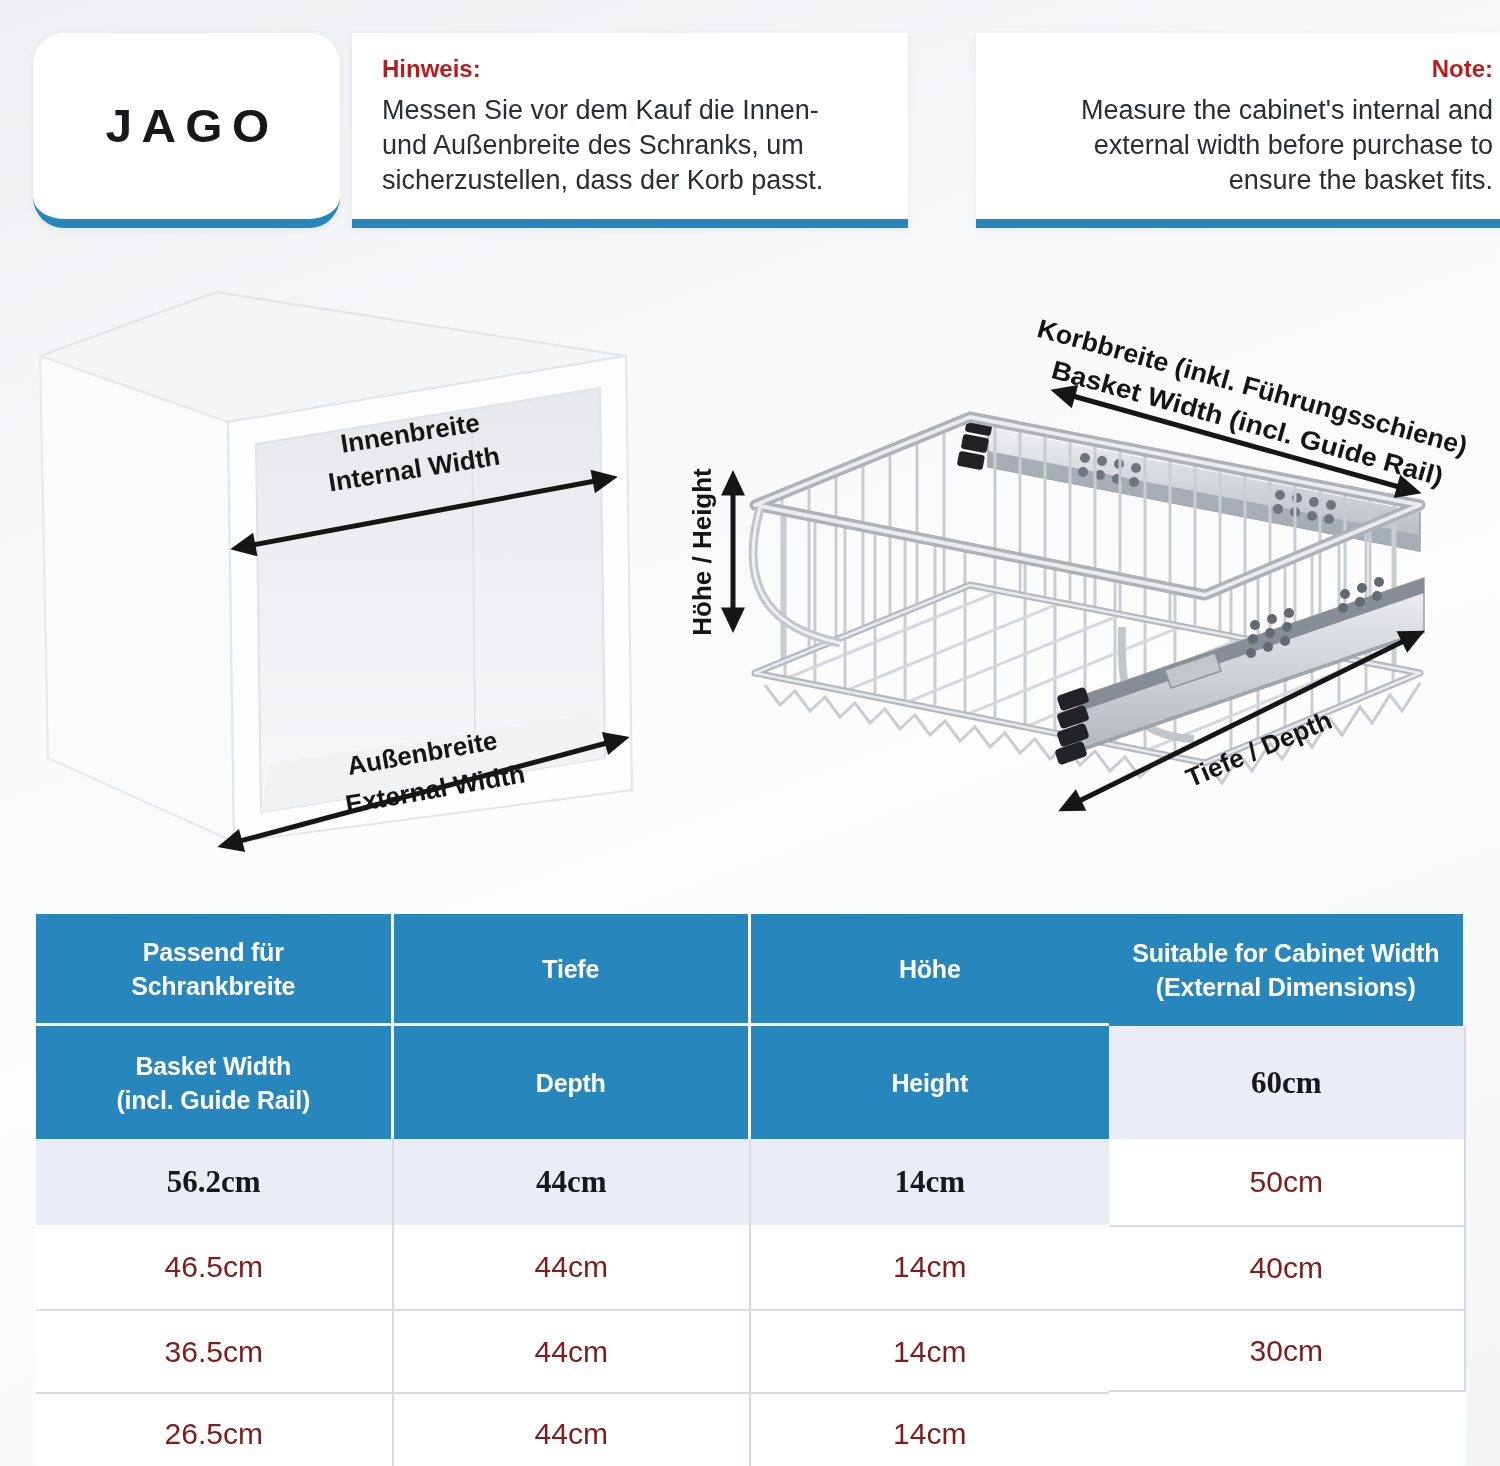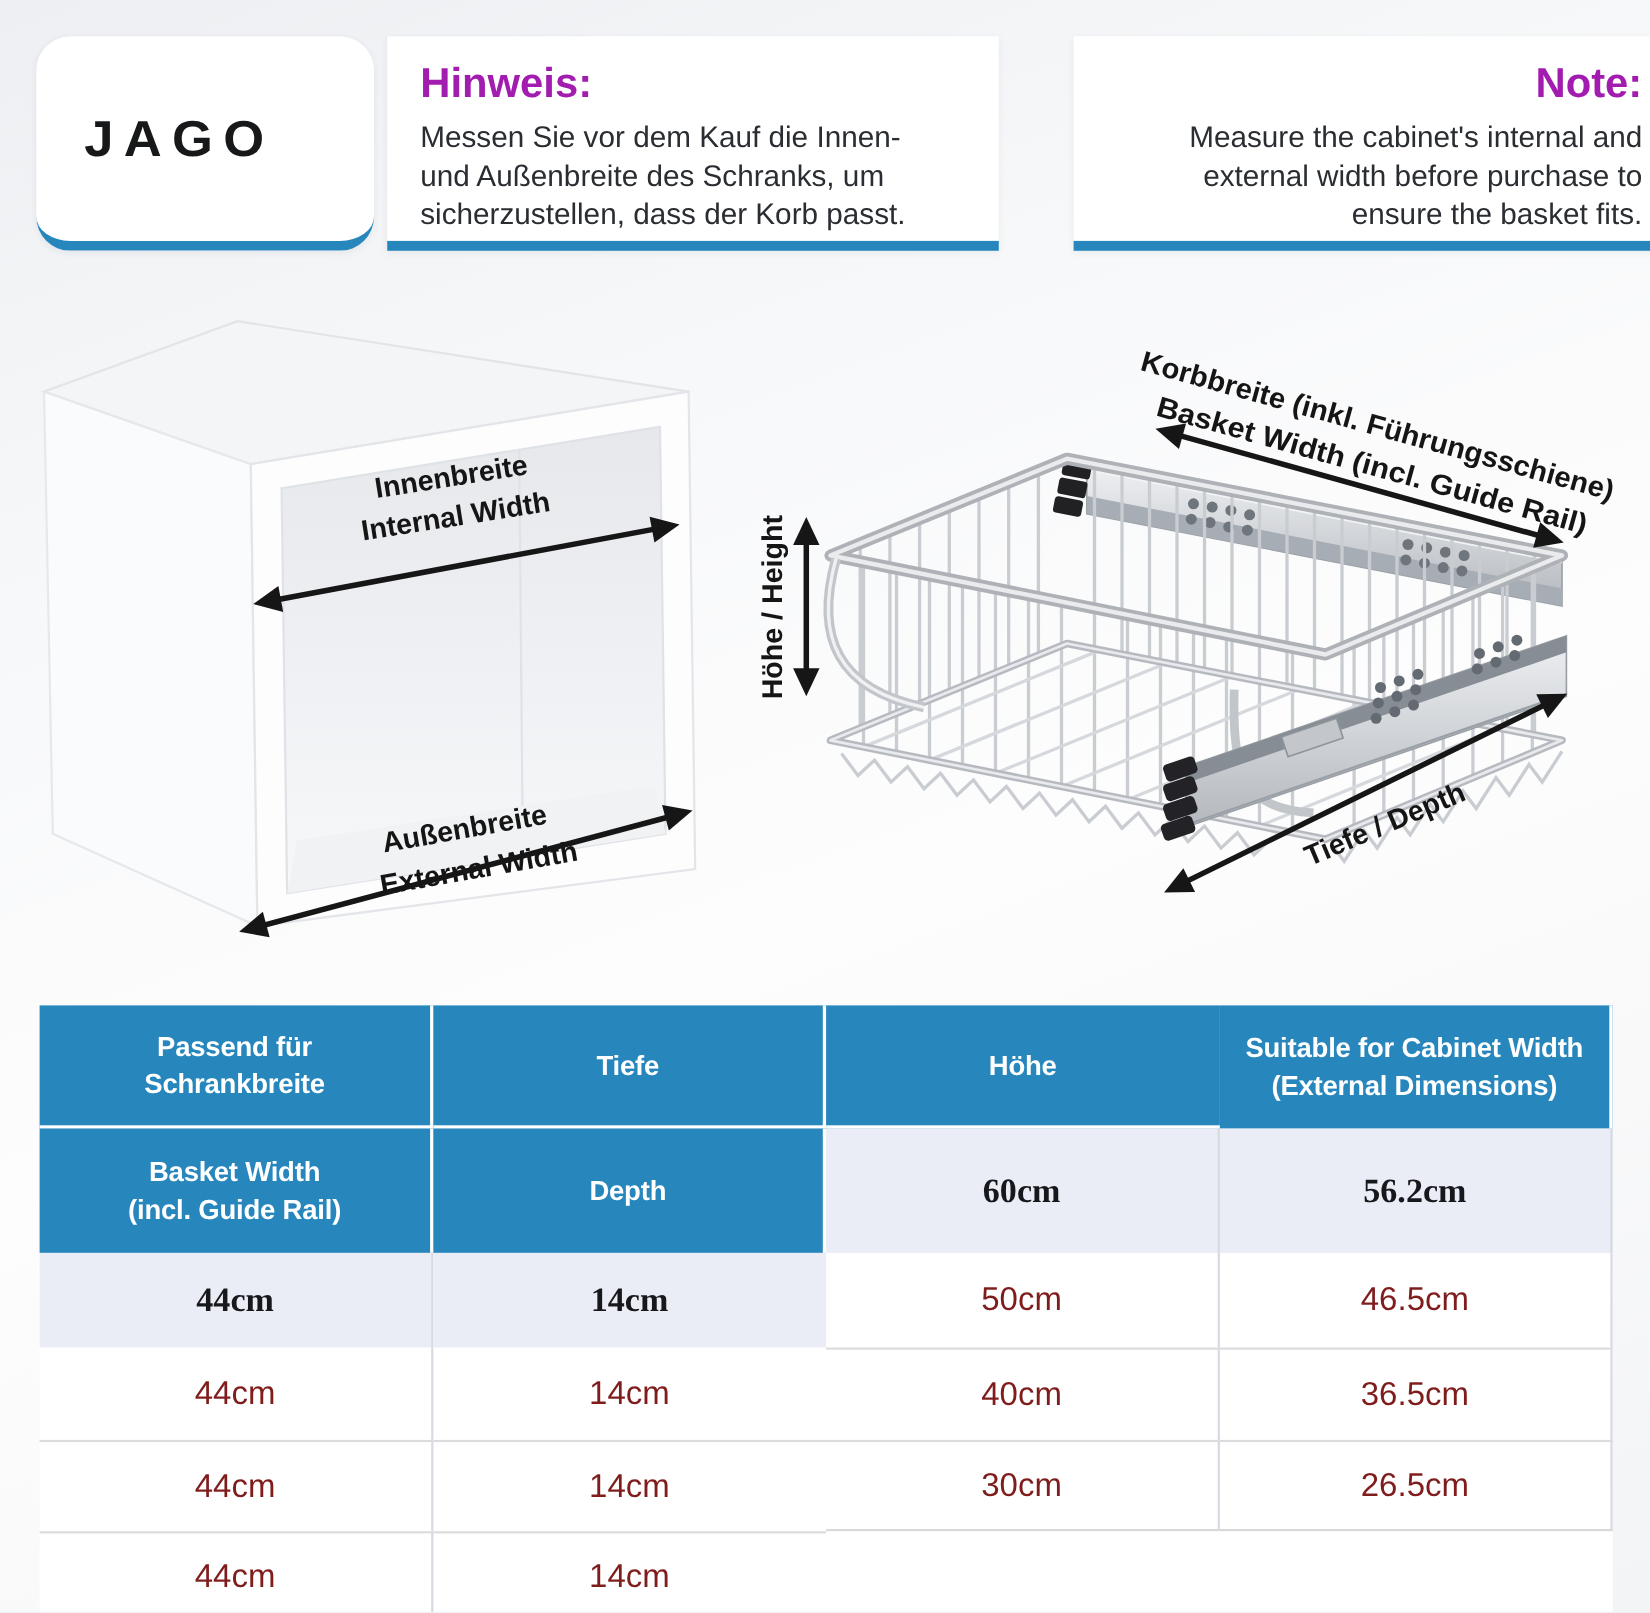--- a/index.html
+++ b/index.html
@@ -7,25 +7,25 @@
     position:relative;width:1500px;height:1466px;overflow:hidden;
     font-family:"Liberation Sans","DejaVu Sans",sans-serif;
     background:linear-gradient(160deg,#edeff2 0%,#f7f8fa 28%,#fdfdfd 55%,#f3f4f6 100%);
   }
   .card{
     position:absolute;top:33px;background:#ffffff;
     border-bottom:9px solid #2787BD;
     box-shadow:0 2px 7px rgba(40,50,60,.07);
     box-sizing:border-box;
   }
-  .card-logo{left:33px;width:307px;height:195px;display:flex;align-items:center;border-radius:31px;}
+  .card-logo{left:33px;width:307px;height:195px;display:flex;align-items:center;justify-content:center;border-radius:31px;}
   .card-note{padding:22px 30px 0 30px;height:195px;}
   .card-de{left:352px;width:556px;}
   .card-en{left:976px;width:547px;text-align:right;}
-  .card-title{font-size:38px;font-weight:800;color:#a21caf;margin:0 0 10px 0;}
+  .card-title{font-size:24px;font-weight:800;color:#b91c1c;margin:0 0 10px 0;}
   .card-body{font-size:27px;line-height:35px;color:#2a2d31;white-space:pre;}
   .diagram{position:absolute;}
   .dt{font-weight:800;fill:#151515;font-size:26px;}
   .arrow{stroke:#161616;stroke-width:5;}
   
   .sizetable{
     position:absolute;left:36px;top:914px;width:1430px;height:561px;
     display:grid;grid-template-columns:repeat(4,1fr);
     grid-template-rows:112px 113px 86px 84px 83px 83px;
     background:#ffffff;box-sizing:border-box;
@@ -216,20 +216,23 @@
         <span>Suitable for Cabinet Width
 (External Dimensions)</span>
       </div>
     <div class="cell th rborder">
         <span>Basket Width
 (incl. Guide Rail)</span>
       </div>
     <div class="cell th rborder">
         <span>Depth</span>
       </div>
+    <div class="cell th">
+        <span>Height</span>
+      </div>
 
     <div class="cell td hl rborder">60cm</div>
     <div class="cell td hl rborder">56.2cm</div>
     <div class="cell td hl rborder">44cm</div>
     <div class="cell td hl">14cm</div>
 
     <div class="cell td rborder">50cm</div>
     <div class="cell td rborder">46.5cm</div>
     <div class="cell td rborder">44cm</div>
     <div class="cell td">14cm</div>

